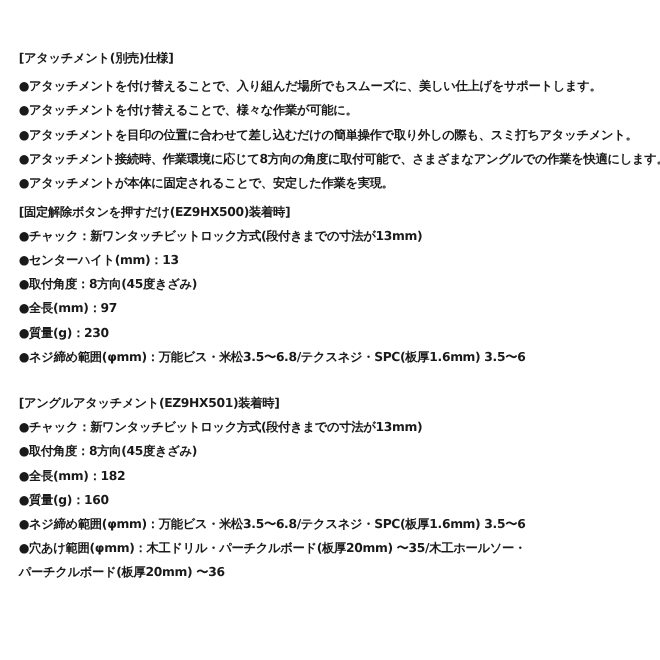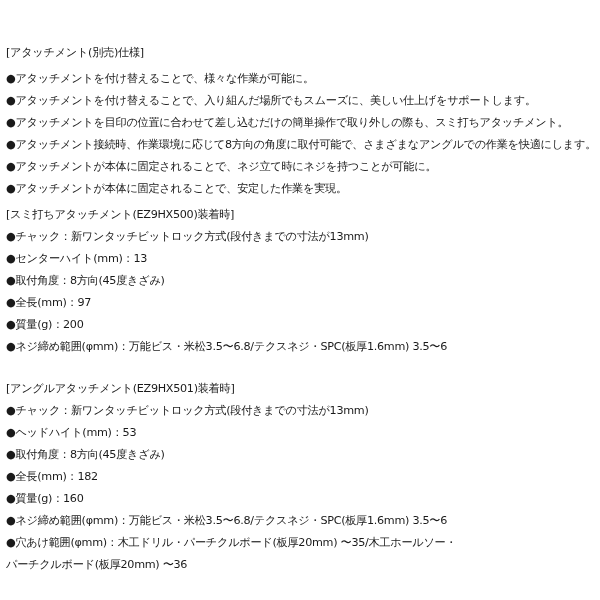--- a/index.html
+++ b/index.html
@@ -1,58 +1,56 @@
 <!DOCTYPE html>
 <html><head>
 <meta charset="utf-8">
 <style>
   html, body { margin: 0; padding: 0; background: #ffffff; }
   body { width: 600px; height: 600px; position: relative; overflow: hidden;
          font-family: "DejaVu Sans", sans-serif; color: #1a1a1a; }
-  .doc { position: absolute; left: 6px; top: 42px; width: 575px; }
+  .doc { position: absolute; left: 17px; top: 42px; width: 575px; font-weight: bold; }
   .line { font-size: 11.2px; line-height: 22px; height: 22px; white-space: nowrap; letter-spacing: -0.3px; }
   .heading { }
   .section { }
   .spacer { height: 4px; }
   .bigspacer { height: 20px; }
 </style>
 </head>
 <body>
 
 <div class="doc">
 
   <div class="section">
     <div class="line heading">[アタッチメント(別売)仕様]</div>
     <div class="spacer"></div>
+    <div class="line">●アタッチメントを付け替えることで、入り組んだ場所でもスムーズに、美しい仕上げをサポートします。</div>
     <div class="line">●アタッチメントを付け替えることで、様々な作業が可能に。</div>
-    <div class="line">●アタッチメントを付け替えることで、入り組んだ場所でもスムーズに、美しい仕上げをサポートします。</div>
     <div class="line">●アタッチメントを目印の位置に合わせて差し込むだけの簡単操作で取り外しの際も、スミ打ちアタッチメント。</div>
     <div class="line">●アタッチメント接続時、作業環境に応じて8方向の角度に取付可能で、さまざまなアングルでの作業を快適にします。</div>
-    <div class="line">●アタッチメントが本体に固定されることで、ネジ立て時にネジを持つことが可能に。</div>
     <div class="line">●アタッチメントが本体に固定されることで、安定した作業を実現。</div>
   </div>
 
   <div class="spacer"></div>
 
   <div class="section">
-    <div class="line heading">[スミ打ちアタッチメント(EZ9HX500)装着時]</div>
+    <div class="line heading">[固定解除ボタンを押すだけ(EZ9HX500)装着時]</div>
     <div class="line">●チャック：新ワンタッチビットロック方式(段付きまでの寸法が13mm)</div>
     <div class="line">●センターハイト(mm)：13</div>
     <div class="line">●取付角度：8方向(45度きざみ)</div>
     <div class="line">●全長(mm)：97</div>
-    <div class="line">●質量(g)：200</div>
+    <div class="line">●質量(g)：230</div>
     <div class="line">●ネジ締め範囲(φmm)：万能ビス・米松3.5〜6.8/テクスネジ・SPC(板厚1.6mm) 3.5〜6</div>
   </div>
 
   <div class="bigspacer"></div>
 
   <div class="section">
     <div class="line heading">[アングルアタッチメント(EZ9HX501)装着時]</div>
     <div class="line">●チャック：新ワンタッチビットロック方式(段付きまでの寸法が13mm)</div>
-    <div class="line">●ヘッドハイト(mm)：53</div>
     <div class="line">●取付角度：8方向(45度きざみ)</div>
     <div class="line">●全長(mm)：182</div>
     <div class="line">●質量(g)：160</div>
     <div class="line">●ネジ締め範囲(φmm)：万能ビス・米松3.5〜6.8/テクスネジ・SPC(板厚1.6mm) 3.5〜6</div>
     <div class="line">●穴あけ範囲(φmm)：木工ドリル・パーチクルボード(板厚20mm) 〜35/木工ホールソー・</div>
     <div class="line">パーチクルボード(板厚20mm) 〜36</div>
   </div>
 
 </div>
 

